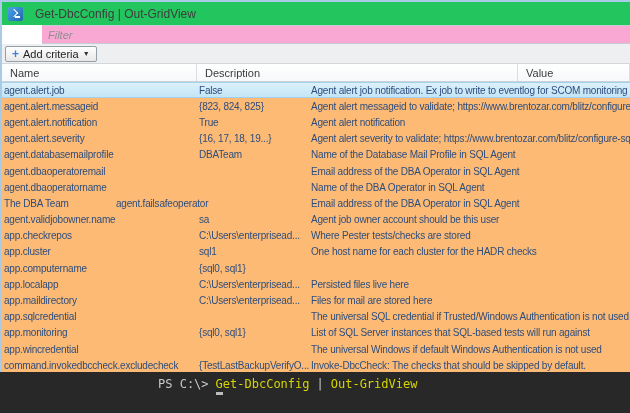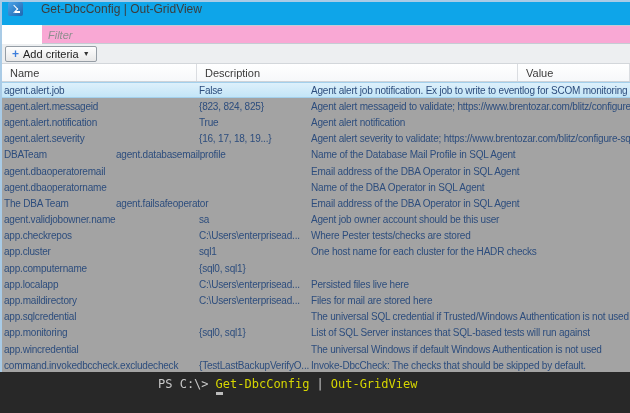--- a/index.html
+++ b/index.html
@@ -10,22 +10,22 @@
     -webkit-font-smoothing:antialiased;
   }
   
   .window{
     position:absolute;left:0;top:0;width:630px;height:390px;
     box-sizing:border-box;background:#ffffff;
     border-top:2px solid #a9cbe6;border-left:2px solid #a9cbe6;border-bottom:2px solid #a9cbe6;
     display:flex;flex-direction:column;
   }
   .titlebar{
-    height:23px;flex:0 0 23px;display:flex;gap:18px;
-    padding-left:6px;background:#0ea5e9;
+    height:23px;flex:0 0 23px;display:flex;align-items:center;gap:12px;
+    padding-left:6px;background:#22c55e;
   }
   .ps-icon{
     width:15px;height:14px;flex:0 0 15px;border-radius:2px;
     background:linear-gradient(135deg,#4aa3e8,#1f66b0);
     position:relative;display:inline-block;
   }
   .ps-icon::before{
     content:"";position:absolute;left:3px;top:3.5px;width:5px;height:5px;
     border-top:1.6px solid #fff;border-right:1.6px solid #fff;
     transform:rotate(45deg);
@@ -64,21 +64,21 @@
     border-bottom:1px solid #cdd2d8;
     font-size:11px;color:#3b3b3b;
   }
   .grid-header .h{
     display:flex;align-items:center;padding-left:8px;box-sizing:border-box;
     border-right:1px solid #dadde1;white-space:nowrap;overflow:hidden;
   }
   .grid-body{flex:1 1 auto;overflow:hidden;}
   .grid-row{
     height:16.2px;display:flex;align-items:center;box-sizing:border-box;
-    font-size:10px;color:#2d4d7d;letter-spacing:-0.2px;background:#a3a3a3;
+    font-size:10px;color:#2d4d7d;letter-spacing:-0.2px;background:#fdba74;
   }
   .grid-row .c{
     padding-left:2px;box-sizing:border-box;white-space:nowrap;overflow:hidden;height:100%;
     display:flex;align-items:center;
   }
   .grid-row.selected{
     background:linear-gradient(180deg,#ddf0fb,#c3e5f7);
     border-top:1px solid #a3d0ec;border-bottom:1px solid #a3d0ec;
   }
   .col-name{width:195px;flex:0 0 195px;}
@@ -142,22 +142,22 @@
     <div class="c col-desc">Agent alert notification</div>
   </div>
 
   <div class="grid-row">
     <div class="c col-name">agent.alert.severity</div>
     <div class="c col-value">{16, 17, 18, 19...}</div>
     <div class="c col-desc">Agent alert severity to validate; https://www.brentozar.com/blitz/configure-sq</div>
   </div>
 
   <div class="grid-row">
+    <div class="c col-name">agent.databasemailprofile</div>
     <div class="c col-value">DBATeam</div>
-    <div class="c col-name">agent.databasemailprofile</div>
     <div class="c col-desc">Name of the Database Mail Profile in SQL Agent</div>
   </div>
 
   <div class="grid-row">
     <div class="c col-name">agent.dbaoperatoremail</div>
     <div class="c col-value"></div>
     <div class="c col-desc">Email address of the DBA Operator in SQL Agent</div>
   </div>
 
   <div class="grid-row">

